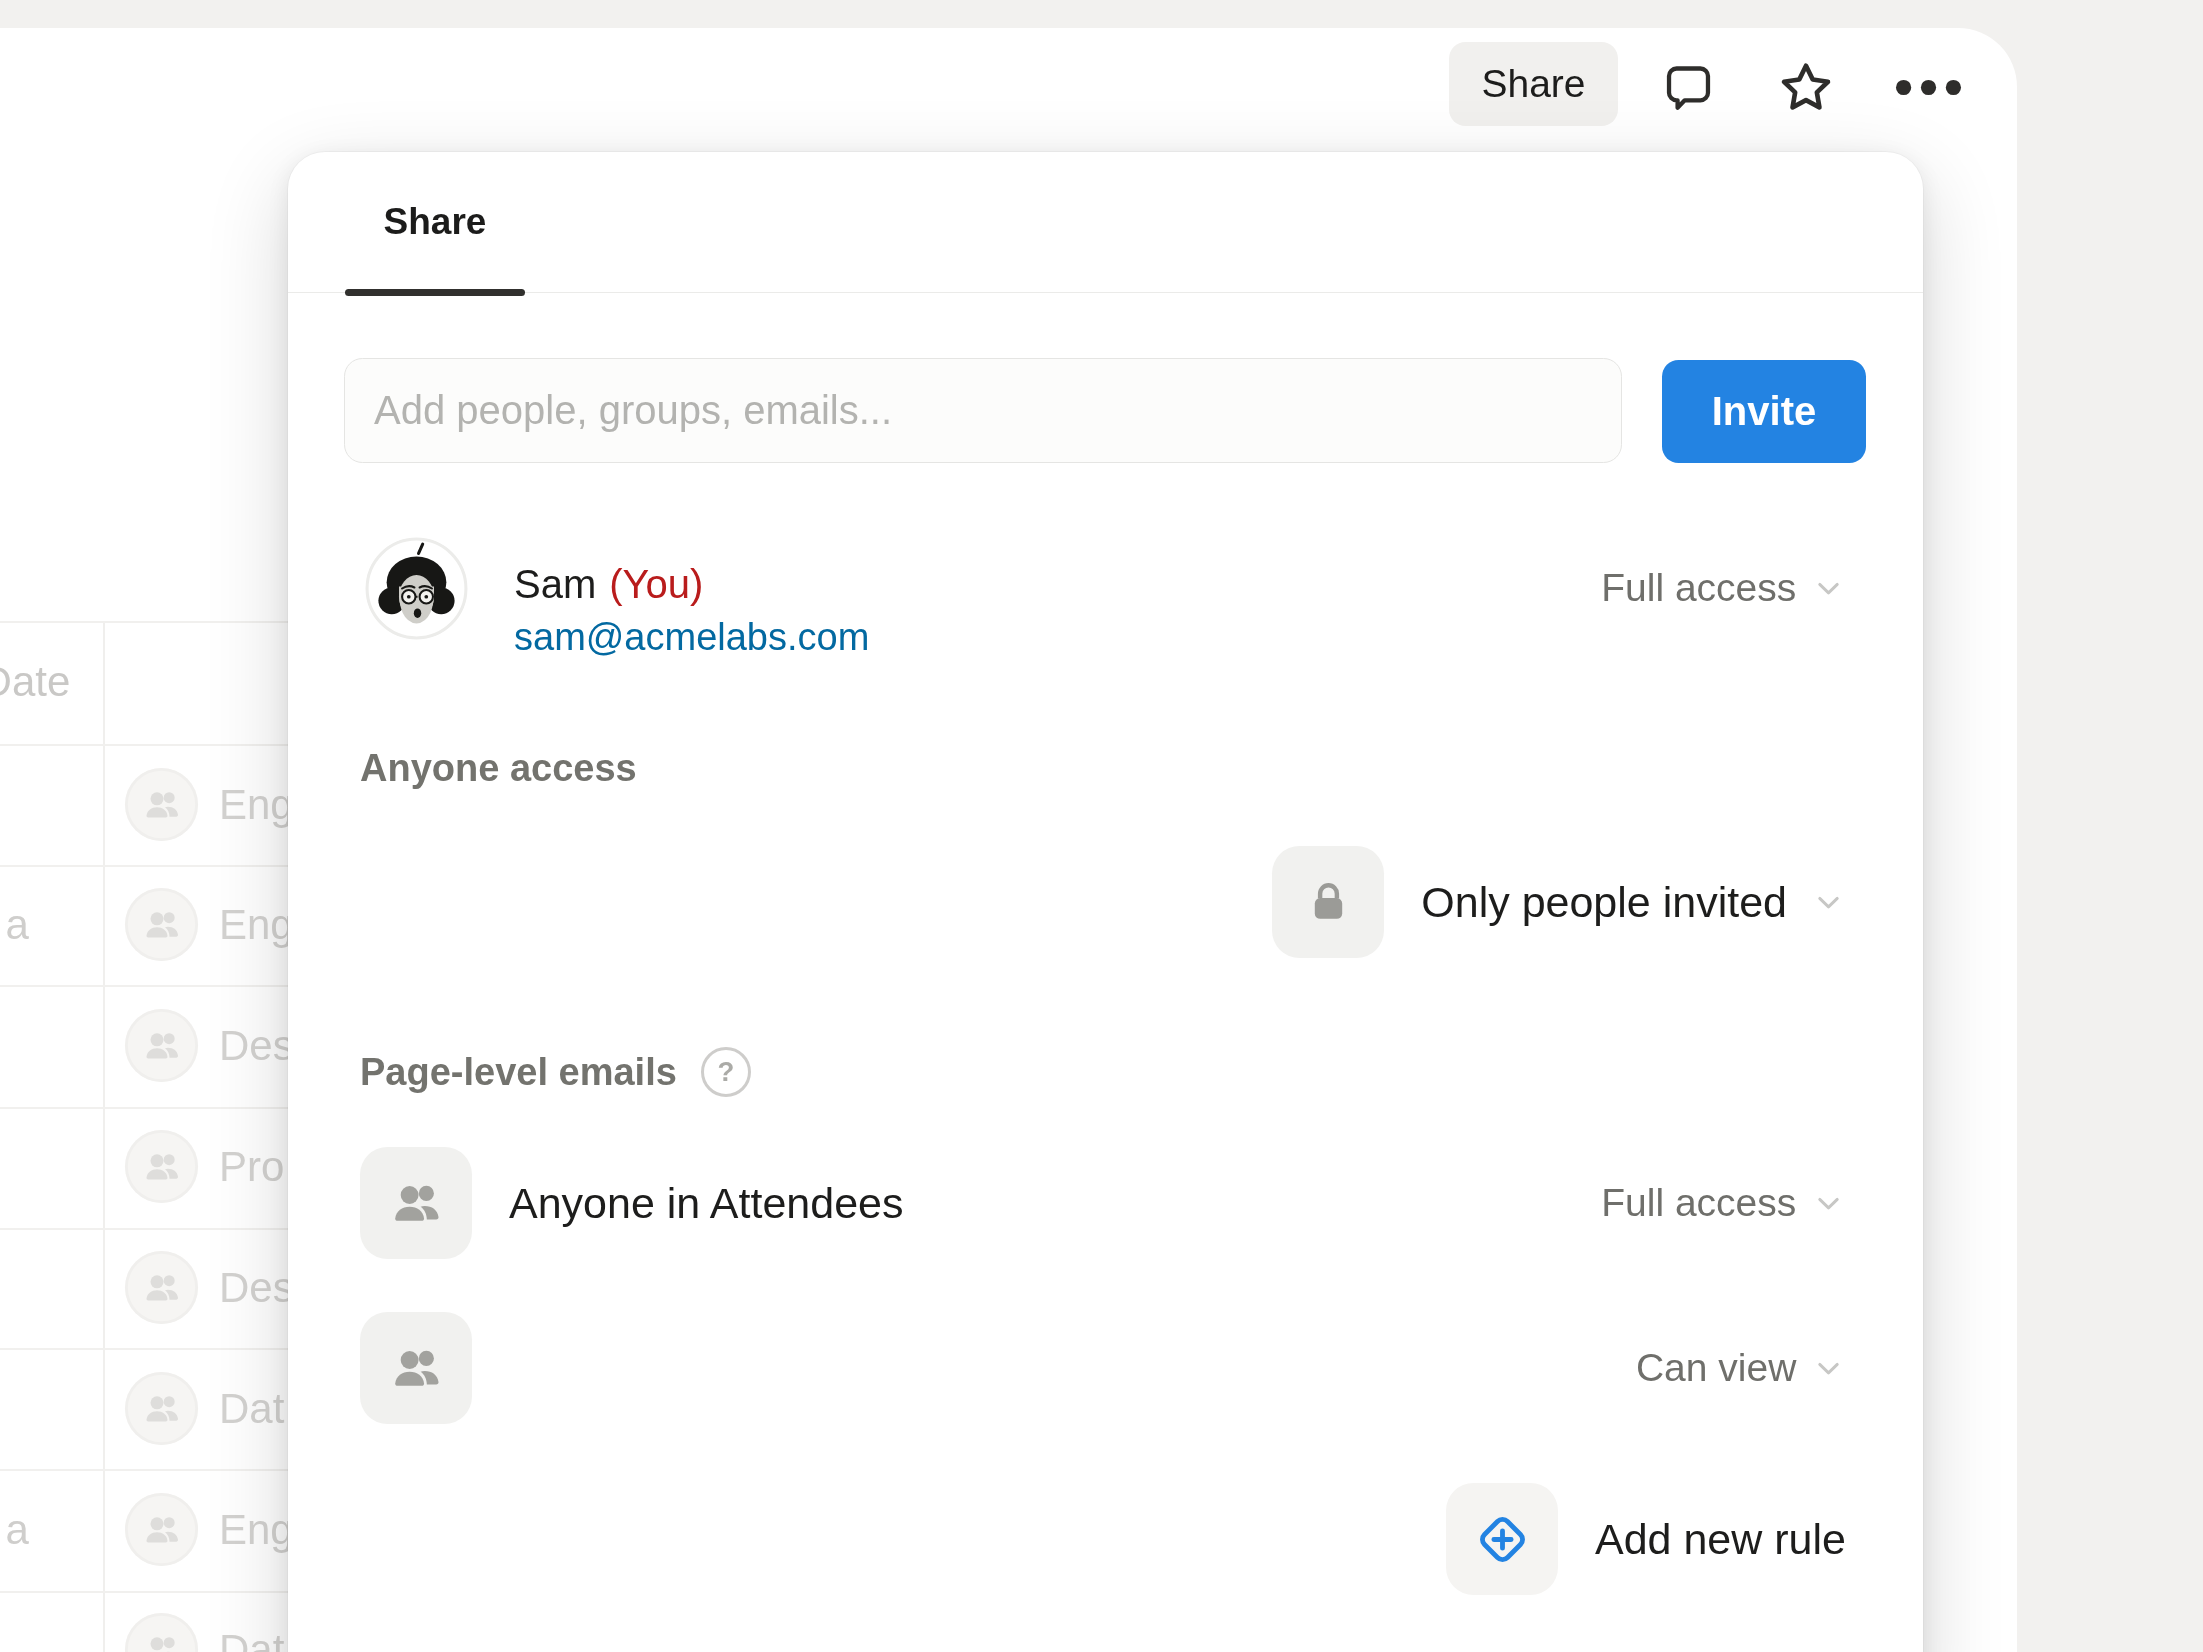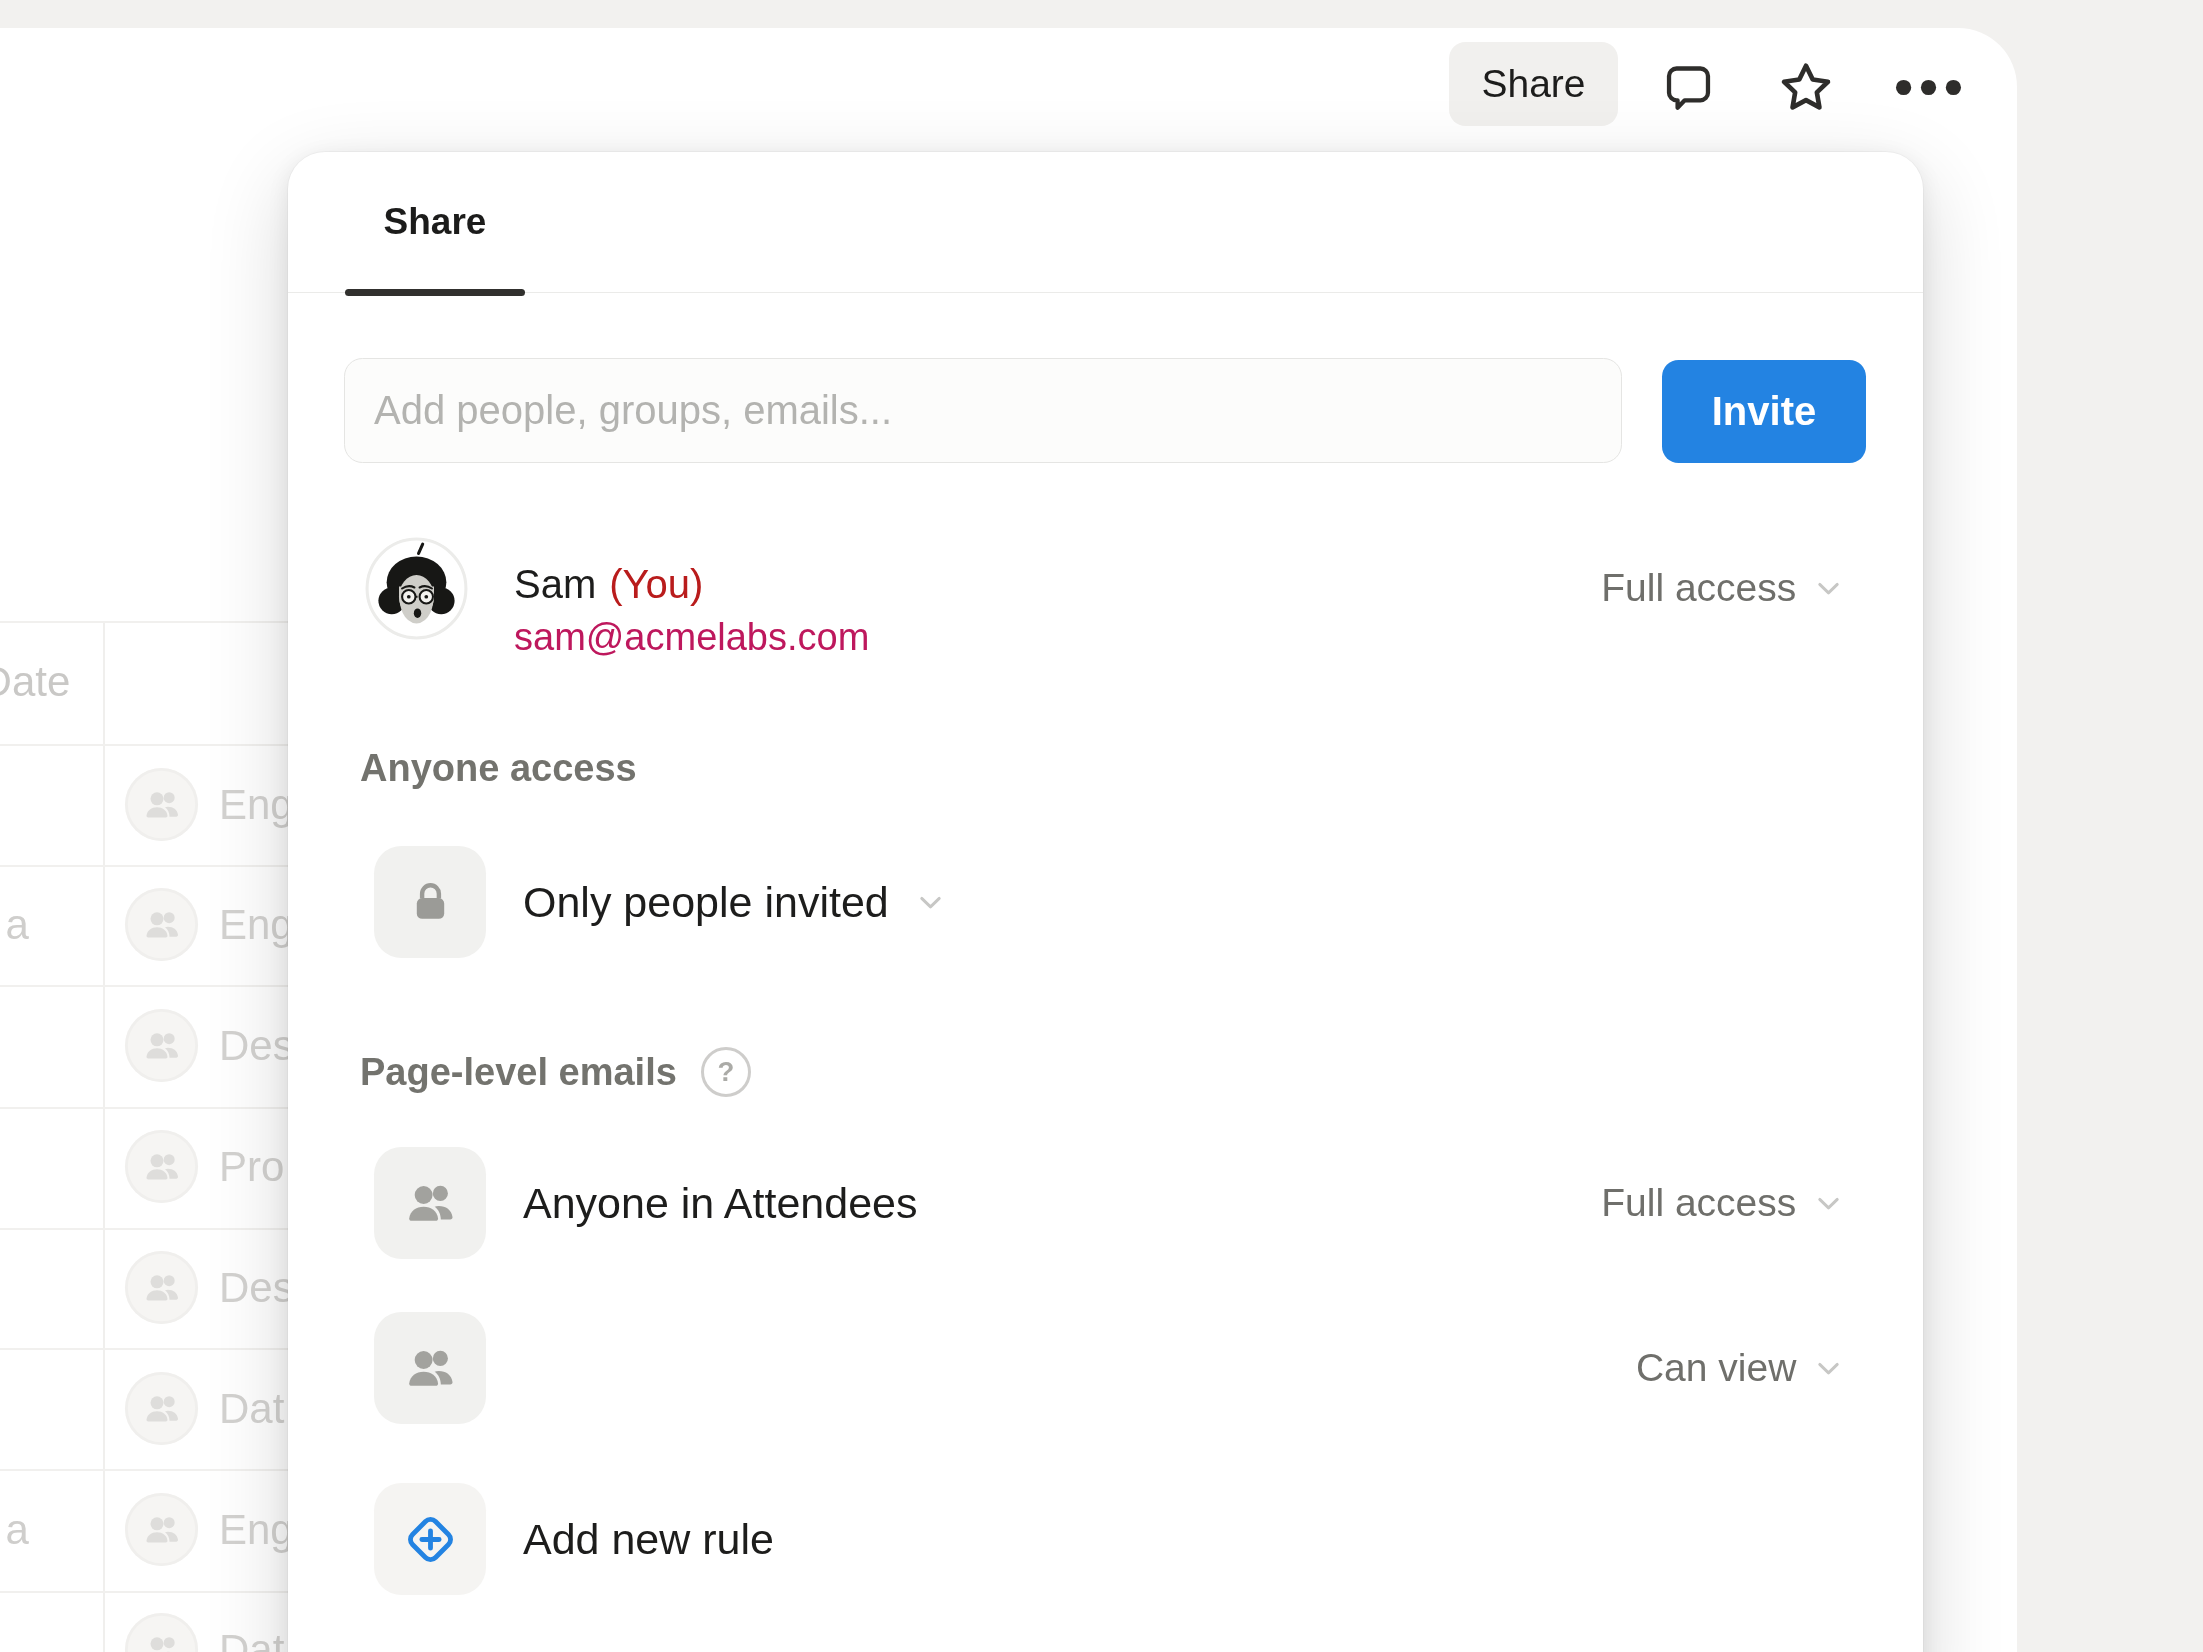--- a/index.html
+++ b/index.html
@@ -61,25 +61,25 @@
   .invite-btn{
     position:absolute;left:1374px;top:208px;width:204px;height:103px;border:none;border-radius:16.5px;
     background:#2383e2;color:#ffffff;font-size:40px;font-weight:700;font-family:inherit;cursor:pointer;
   }
   .owner-row{position:absolute;left:77px;right:77px;top:381px;height:110px;display:flex;align-items:center;}
   .owner-avatar{width:103px;height:103px;border-radius:50%;flex:none;margin-right:46px;}
   .owner-names{display:flex;flex-direction:column;gap:9.2px;margin-top:45px;}
   .owner-nameline{display:flex;gap:13px;font-size:40px;}
   .owner-name{color:#1d1d1c;font-weight:500;}
   .owner-you{color:#b91c1c;}
-  .owner-email{font-size:38px;color:#be185d;}
+  .owner-email{font-size:38px;color:#0369a1;}
   .perm{display:flex;align-items:center;gap:14.7px;margin-left:auto;cursor:pointer;}
   .perm-label{font-size:39px;color:#6f6f6b;}
   .sec-heading{position:absolute;left:72px;font-size:38px;font-weight:700;color:#73736e;display:flex;align-items:center;gap:24px;}
-  .g-row{position:absolute;left:86px;right:77px;height:112px;display:flex;align-items:center;}
+  .g-row{position:absolute;left:72px;right:77px;height:112px;display:flex;align-items:center;justify-content:flex-end;}
   .icon-box{
     width:112px;height:112px;border-radius:27.5px;background:#f1f1ef;flex:none;
     display:flex;align-items:center;justify-content:center;margin-right:37px;
   }
   .icon-box.lighter{background:#f5f4f2;}
   .row-label{font-size:43px;color:#1d1d1c;font-weight:500;}
   .row-chevron{margin-left:24px;display:flex;}
   .help-badge{
     width:50px;height:50px;border-radius:50%;border:3.7px solid #cecdcb;box-sizing:border-box;
     display:flex;align-items:center;justify-content:center;

